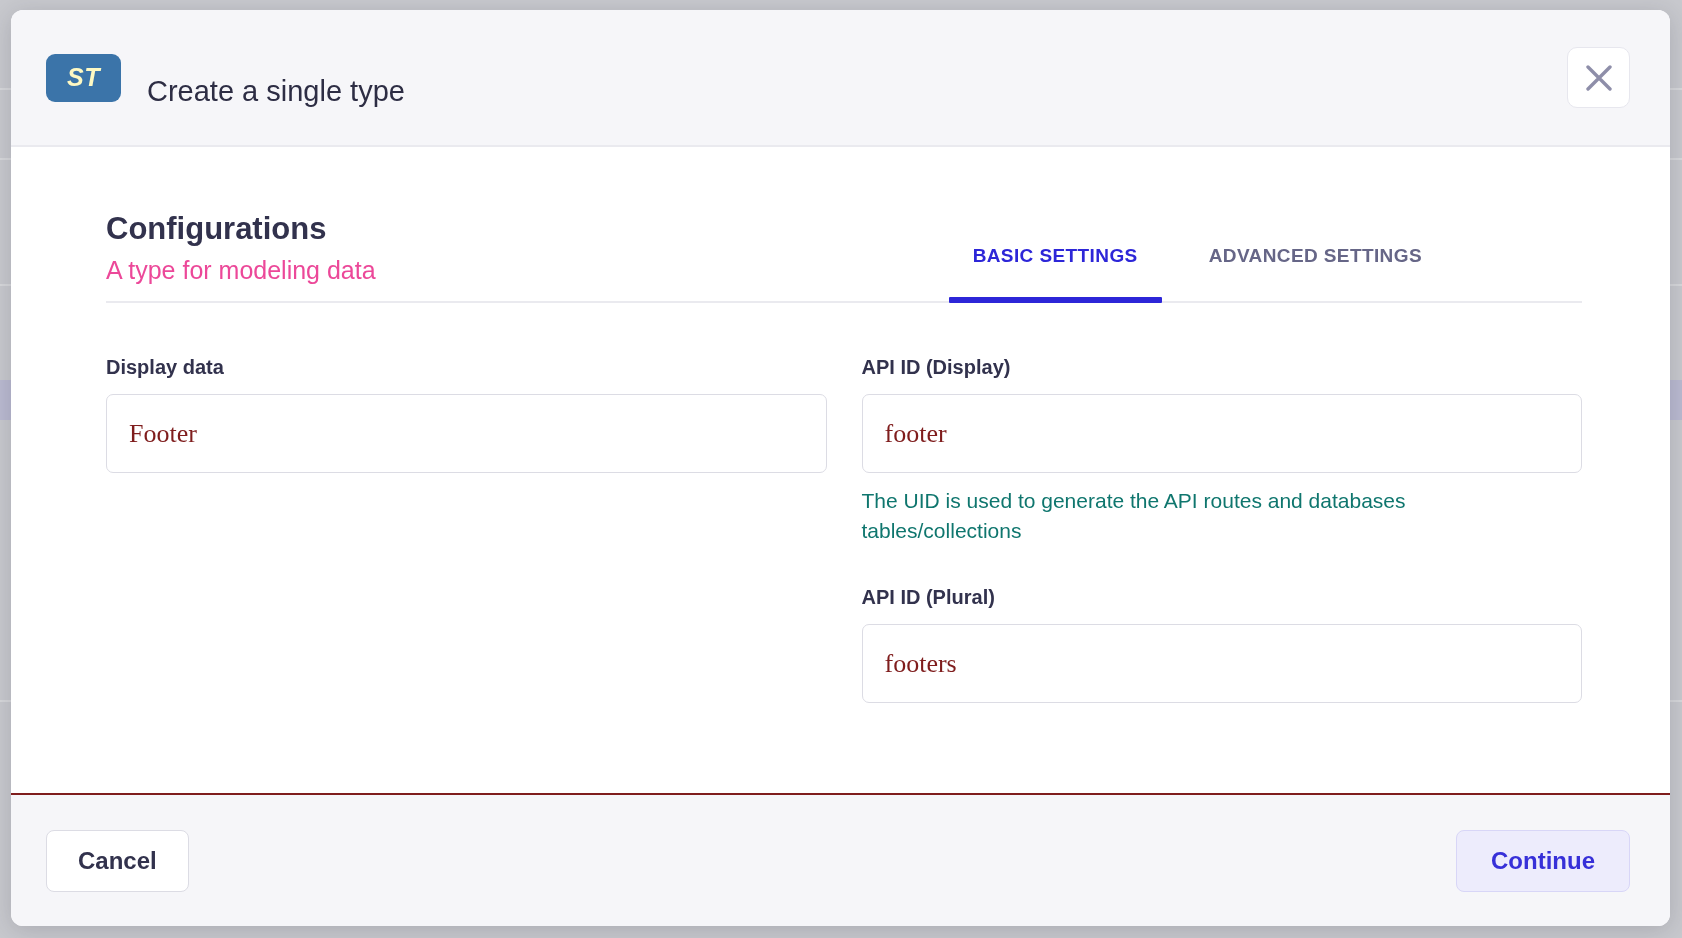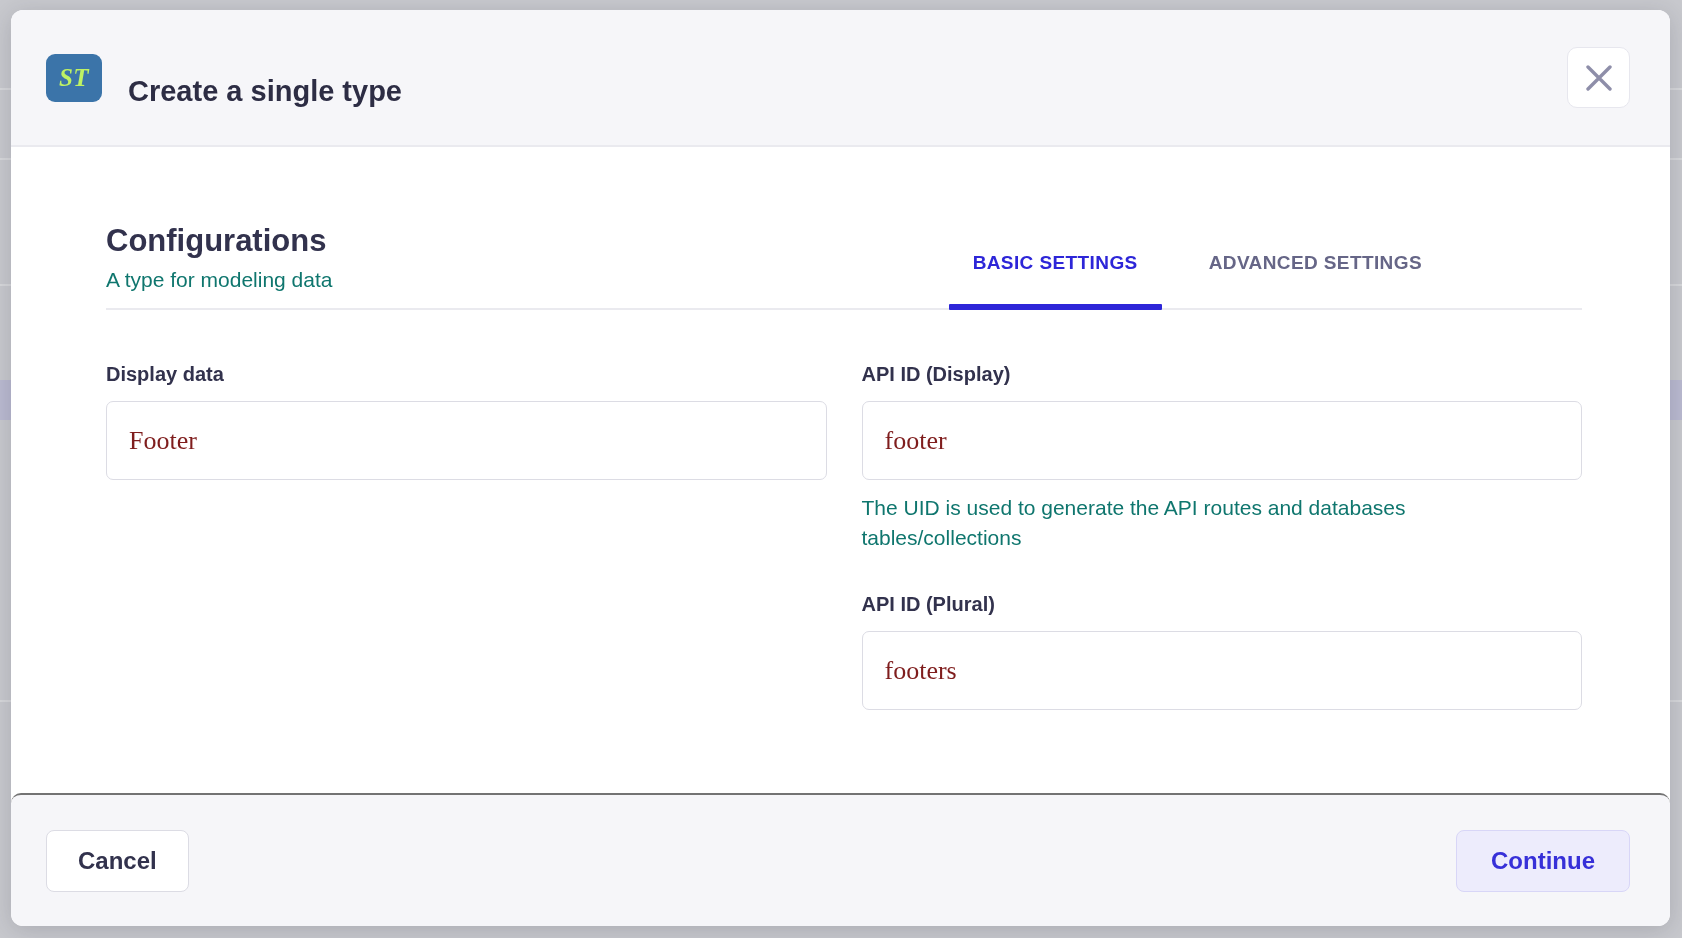--- a/index.html
+++ b/index.html
@@ -30,72 +30,71 @@
   
   .modal-header {
     flex: 0 0 137px;
     background: #f6f6f9;
     border-bottom: 2px solid #eaeaef;
     display: flex;
     align-items: center;
     padding: 0 40px 0 35px;
   }
   .st-badge {
-    width: 56px; height: 48px;
+    width: 75px; height: 48px;
     background: #3b74a9;
     border-radius: 9px;
-    color: #bef264;
+    color: #fef9c3;
     font-weight: bold;
     font-style: italic;
     font-size: 25px;
     display: flex; align-items: center; justify-content: center;
     letter-spacing: 0.5px;
-    font-family: Liberation Serif, serif;
   }
   .modal-title {
     margin-left: 26px;
     font-size: 29px;
-    font-weight: bold;
+    font-weight: normal;
     color: #2d2d44;
     margin-top: 27px;
   }
   .close-btn {
     margin-left: auto;
     width: 63px; height: 61px;
     background: #ffffff;
     border: 1px solid #e7e7ee;
     border-radius: 10px;
     display: flex; align-items: center; justify-content: center;
     cursor: pointer;
   }
   .close-btn svg { display: block; }
 
   
   .modal-body {
     flex: 1 1 auto;
     background: #ffffff;
-    padding: 12px 88px 0 95px;
+    padding: 0 88px 0 95px;
   }
   .head-row {
     margin-top: 64px;
     display: flex;
     justify-content: space-between;
     align-items: flex-end;
     border-bottom: 2px solid #eaeaef;
   }
   .head-left { padding-bottom: 16px; }
   .page-heading {
     font-size: 31px;
     font-weight: bold;
     color: #32324d;
   }
   .page-subheading {
     margin-top: 9px;
-    font-size: 21px;
-    color: #0f766e;
+    font-size: 25px;
+    color: #ec4899;
   }
   .tabs {
     display: flex;
     align-items: flex-end;
     margin-right: 136px;
     gap: 23px;
   }
   .tab {
     padding: 0 24px 34px 24px;
     font-size: 19px;
@@ -148,26 +147,25 @@
     line-height: 30px;
     color: #0f766e;
     max-width: 640px;
   }
   .field-spacer { margin-top: 40px; }
 
   
   .modal-footer {
     flex: 0 0 133px;
     background: #f6f6f9;
-    border-top: 2px solid #737373;
+    border-top: 2px solid #7f1d1d;
     display: flex;
     align-items: center;
     justify-content: space-between;
     padding: 0 40px 0 35px;
-    border-radius: 10px;
   }
   .btn {
     height: 62px;
     border-radius: 8px;
     font-family: "Liberation Sans", sans-serif;
     font-size: 24px;
     font-weight: bold;
     cursor: pointer;
     display: inline-flex;
     align-items: center;

